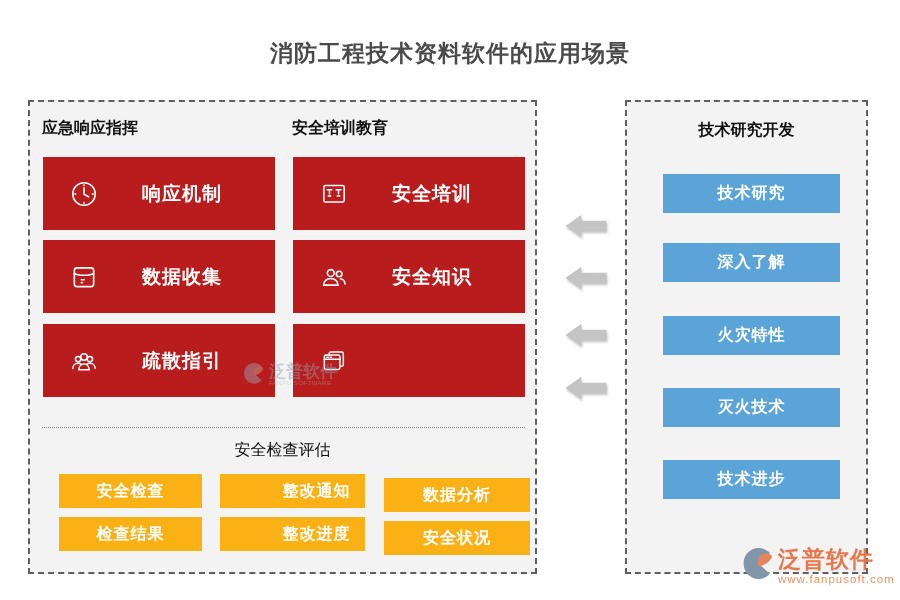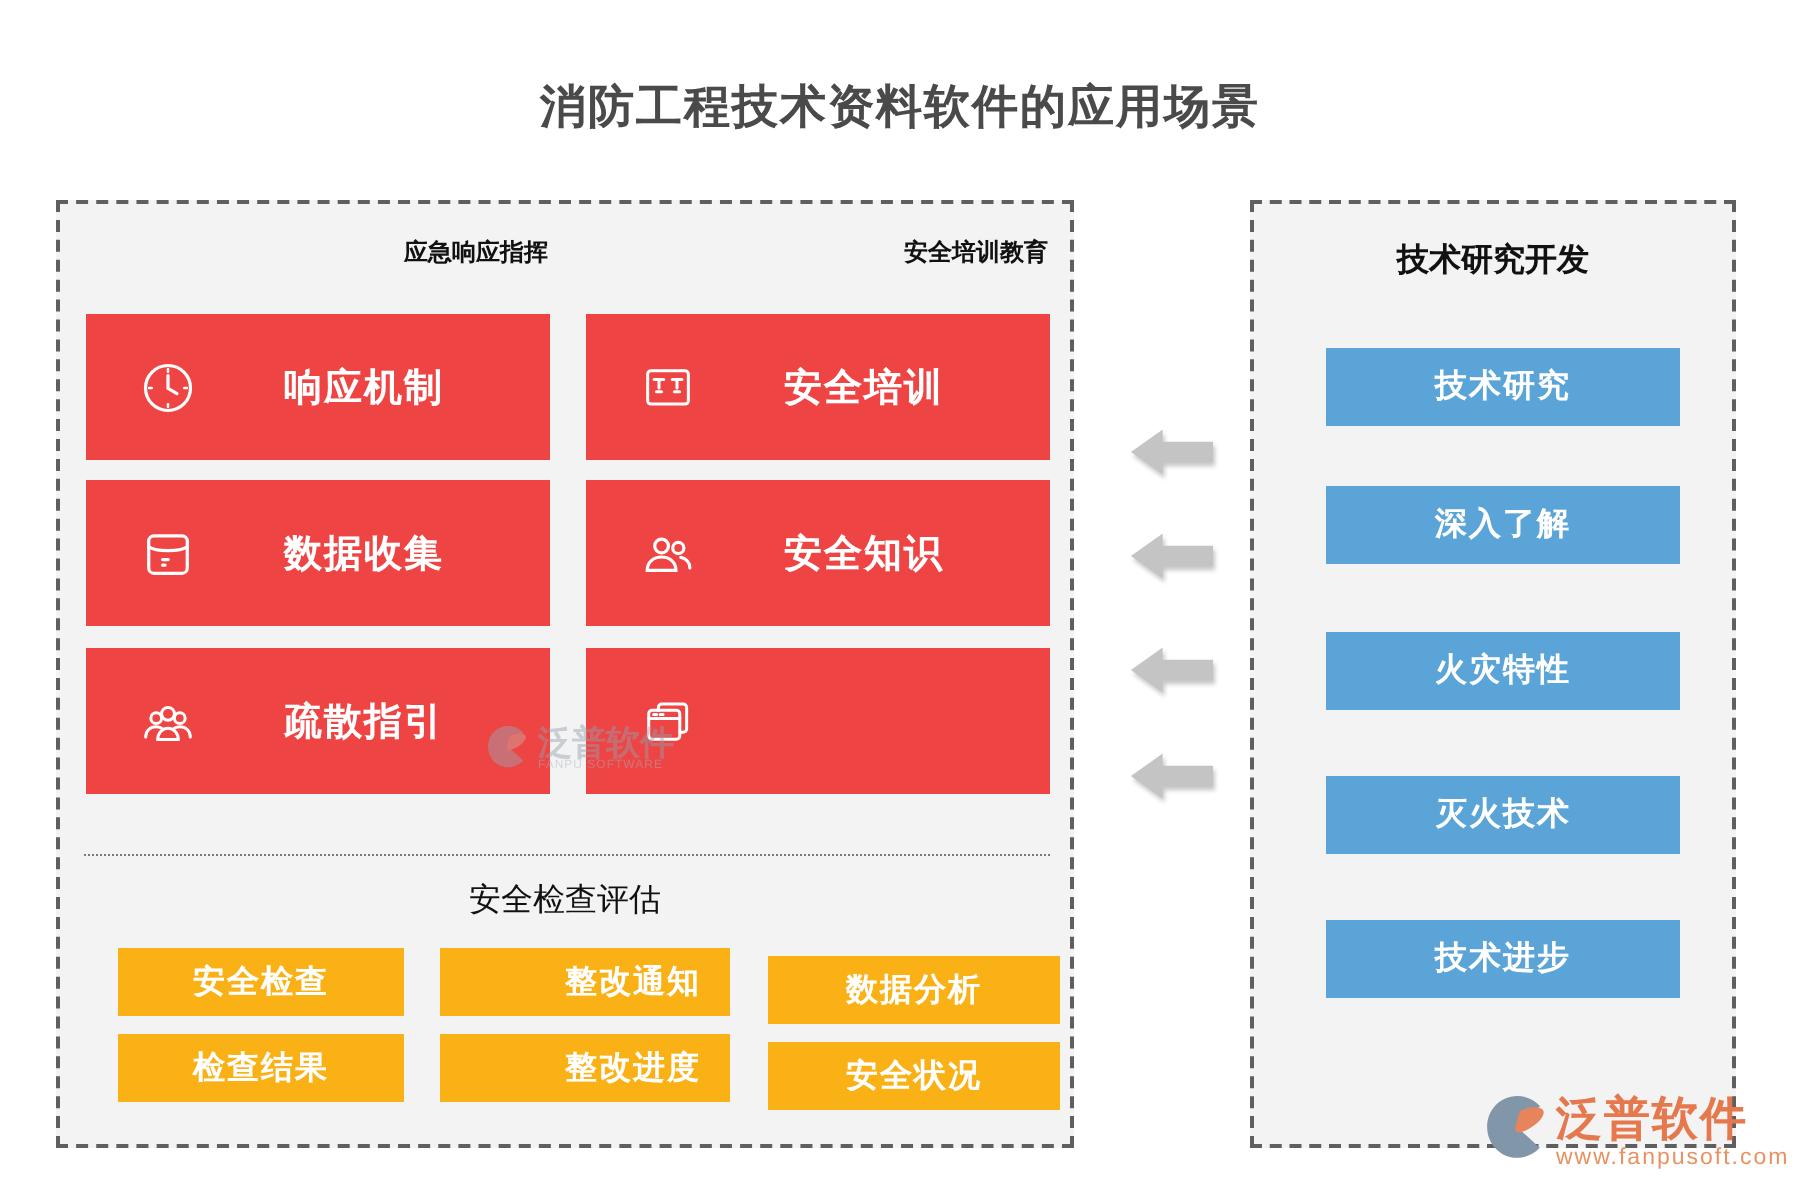--- a/index.html
+++ b/index.html
@@ -7,26 +7,26 @@
               font-family:"Liberation Sans","DejaVu Sans",sans-serif; }
   #stage { position:relative; width:900px; height:600px; background:#fff; }
 
   .page-title { position:absolute; left:0; top:38px; width:900px; text-align:center;
                 font-size:23px; font-weight:bold; color:#4a4a4a; letter-spacing:1px; }
 
   .panel { position:absolute; background:#f3f3f4; border:2px dashed #5f5f5f; }
   #left-panel  { left:28px;  top:100px; width:509px; height:474px; }
   #right-panel { left:625px; top:100px; width:243px; height:474px; }
 
-  .col-header { position:absolute; top:16px; text-align:right;
-                font-size:12px; font-weight:bold; color:#111; }
+  .col-header { position:absolute; top:16px; text-align:left;
+                font-size:16px; font-weight:bold; color:#111; }
   #hdr-emergency { left:12px;  width:232px; }
   #hdr-training  { left:262px; width:232px; }
 
-  .card { position:absolute; width:232px; height:73px; background:#ef4444;
+  .card { position:absolute; width:232px; height:73px; background:#b91c1c;
           display:flex; align-items:center; }
   .card .icn { margin-left:26px; width:30px; height:30px; flex:0 0 30px; }
   .card .lbl { flex:1; text-align:center; color:#fff; font-size:19px; font-weight:bold;
                letter-spacing:1px; padding-right:10px; }
   .col-l { left:13px; }  .col-r { left:263px; }
   .row-0 { top:55px; } .row-1 { top:138px; } .row-2 { top:222px; }
 
   .divider { position:absolute; left:12px; right:10px; top:325px;
              border-top:1px dotted #7a7a7a; }
   #hdr-inspection { position:absolute; left:0; top:338px; width:100%; text-align:center;

